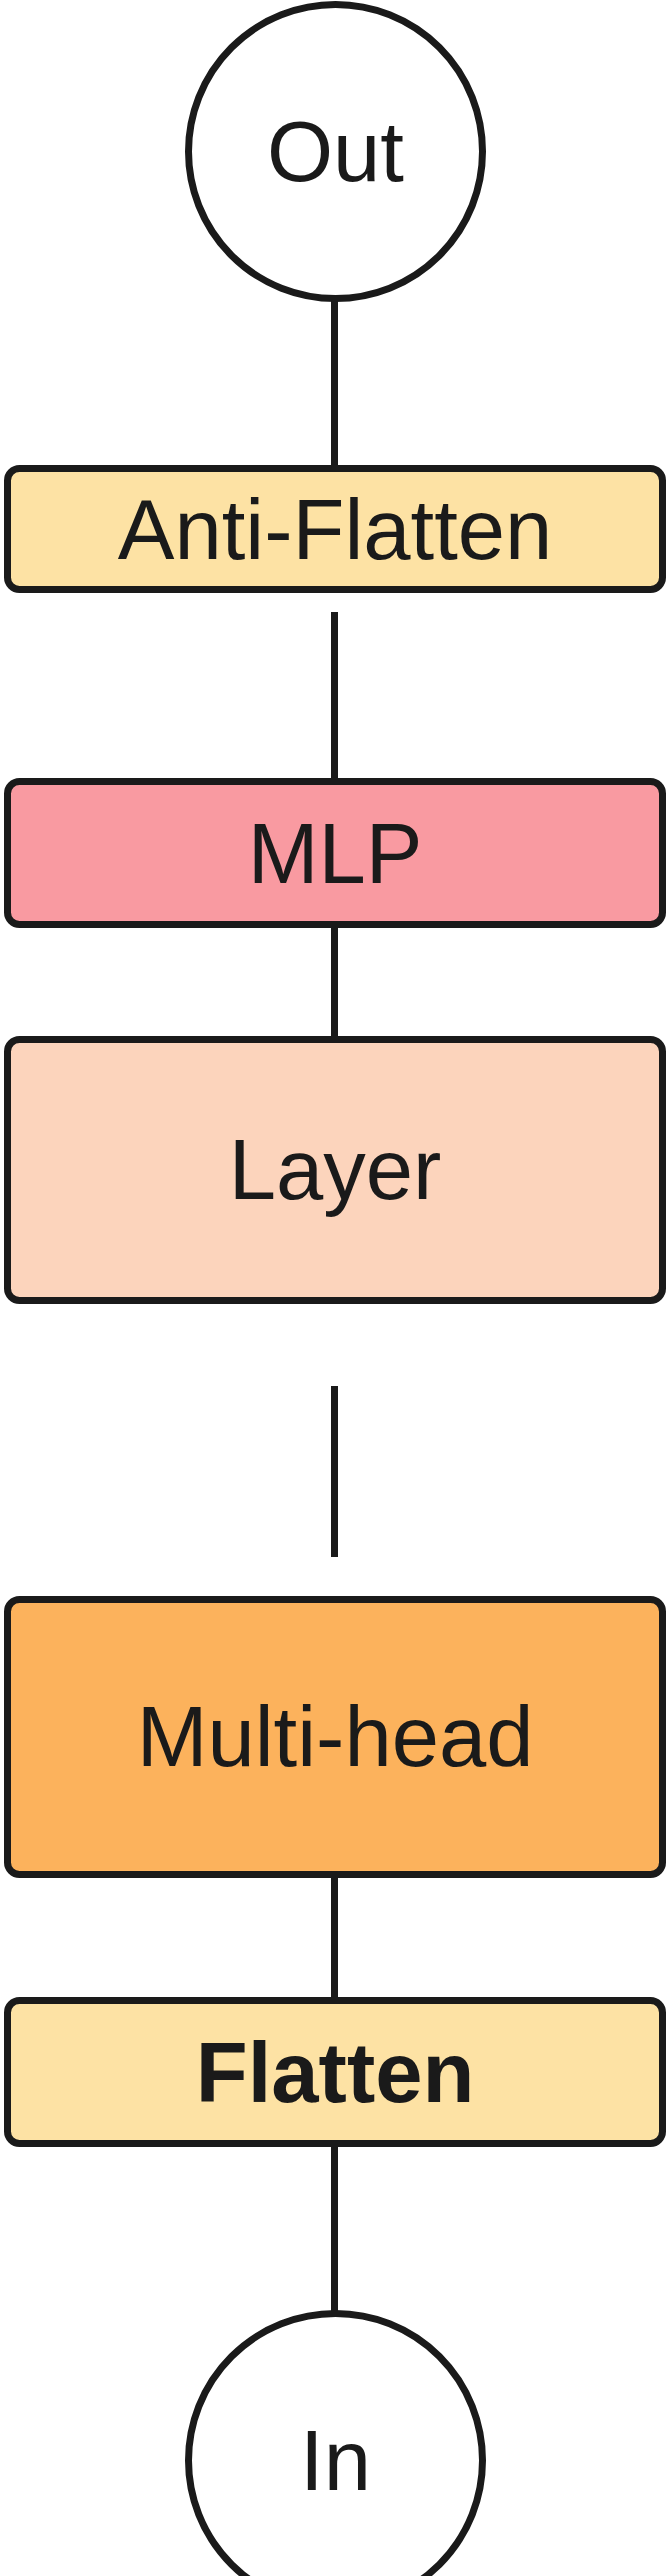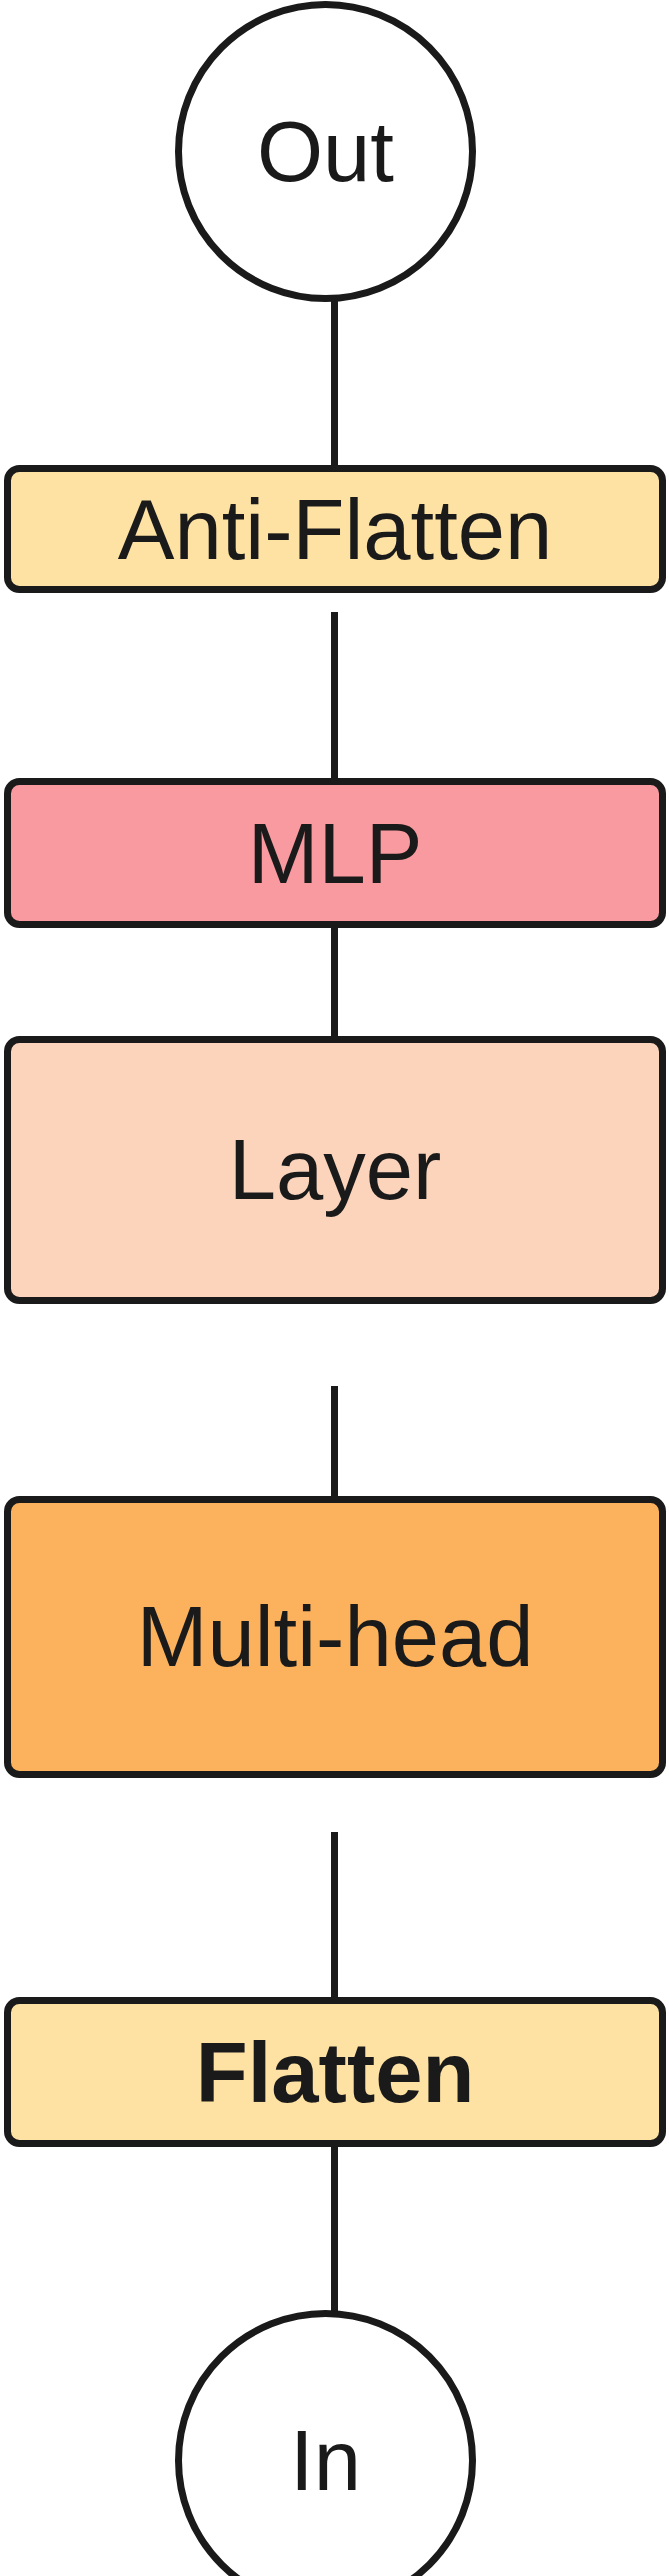--- a/index.html
+++ b/index.html
@@ -26,38 +26,38 @@
     display: flex;
     align-items: center;
     justify-content: center;
     text-align: center;
     z-index: 2;
     font-size: 85px;
     line-height: 1.0;
     white-space: nowrap;
   }
   .terminal {
-    left: 175px;
+    left: 185px;
     width: 301px;
     height: 301px;
     border-radius: 50%;
     background: #ffffff;
     justify-content: center;
   }
   .box {
     left: 4.1px;
     width: 662px;
     border-radius: 15.5px;
   }
   .box.two-line { line-height: 134px; }
   #node-out        { top: 1px; }
   #node-antiflat   { top: 465px;  height: 128px; }
   #node-mlp        { top: 778px; height: 150px; }
   #node-layernorm  { top: 1036px; height: 268px; }
-  #node-mha        { top: 1496px; height: 282px; }
+  #node-mha        { top: 1596px; height: 282px; }
   #node-flatten    { top: 1997px; height: 150px; }
   #node-in         { top: 2310px; }
   #edge-1 { top: 296px;  height: 175px; }
   #edge-2 { top: 612px; height: 171px; }
   #edge-3 { top: 925px; height: 170px; }
   #edge-4 { top: 1386px; height: 171px; }
   #edge-5 { top: 1832px; height: 170px; }
   #edge-6 { top: 2143px; height: 173px; }
   .label { display: block; }
 </style>

